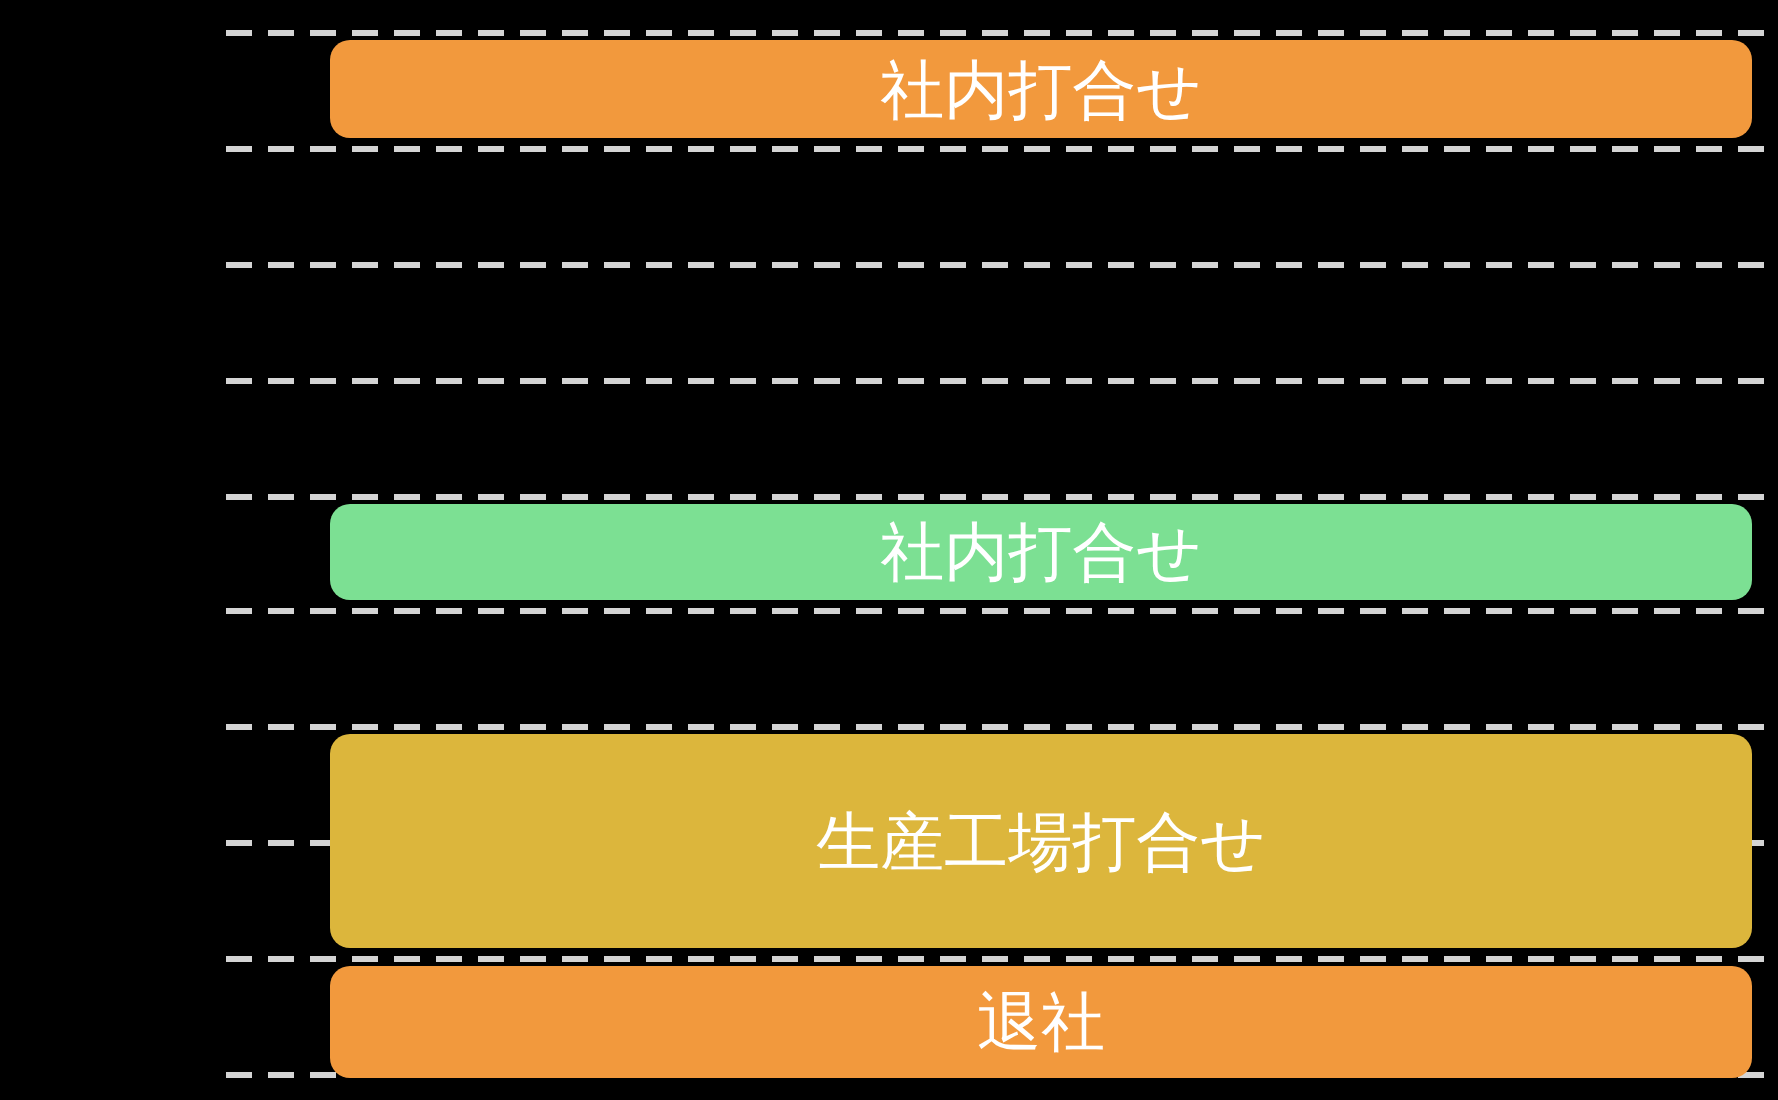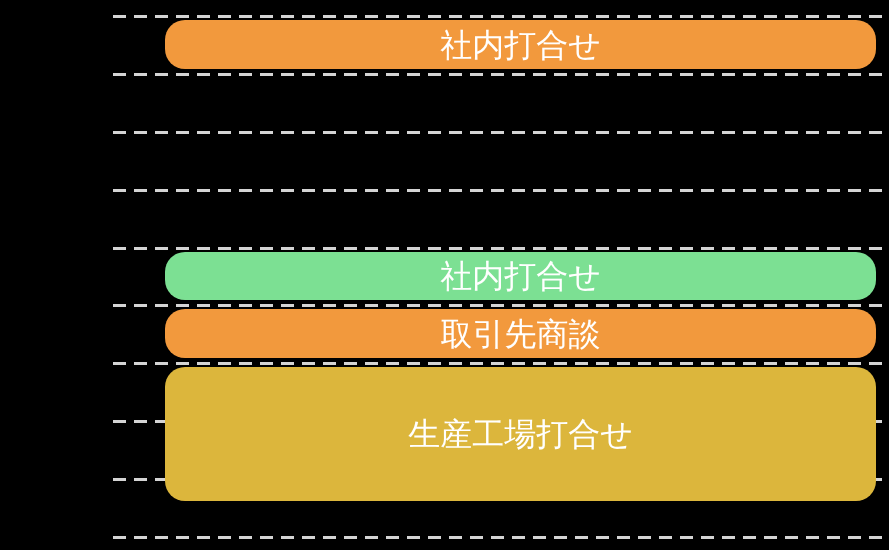--- a/index.html
+++ b/index.html
@@ -22,21 +22,21 @@
     height: 3px;
     
     background: repeating-linear-gradient(to right,
       var(--grid-color, #D4D4D4) 0 13px,
       transparent 13px 21px);
   }
   .event-block {
     position: absolute;
     left: 165px;
     width: 711px;
-    border-radius: 20px;
+    border-radius: 10px;
     display: flex;
     align-items: center;
     justify-content: center;
     z-index: 2; 
   }
   .event-label {
     color: #FFFFFF;
     font-size: 32px;
     font-weight: 400;
     line-height: 1;
@@ -63,22 +63,22 @@
 
   <div class="event-block" style="top: 20px; height: 49px; background: rgb(242, 153, 61);">
     <span class="event-label" style="color: rgb(255, 255, 255);">社内打合せ</span>
   </div>
 
 
   <div class="event-block" style="top: 252px; height: 48px; background: rgb(124, 224, 147);">
     <span class="event-label" style="color: rgb(255, 255, 255);">社内打合せ</span>
   </div>
 
-  <div class="event-block" style="top: 309px; height: 49px; background: rgb(242, 153, 61);">
-    <span class="event-label" style="color: rgb(255, 255, 255);">取引先商談</span>
-  </div>
 
-  <div class="event-block" style="top: 367px; height: 134px; background: rgb(220, 182, 60);">
+  <div class="event-block" style="top: 367px; height: 107px; background: rgb(220, 182, 60);">
     <span class="event-label" style="color: rgb(255, 255, 255);">生産工場打合せ</span>
   </div>
 
+  <div class="event-block" style="top: 483px; height: 56px; background: rgb(242, 153, 61);">
+    <span class="event-label" style="color: rgb(255, 255, 255);">退社</span>
+  </div>
 
 </div>
 
 </body></html>

